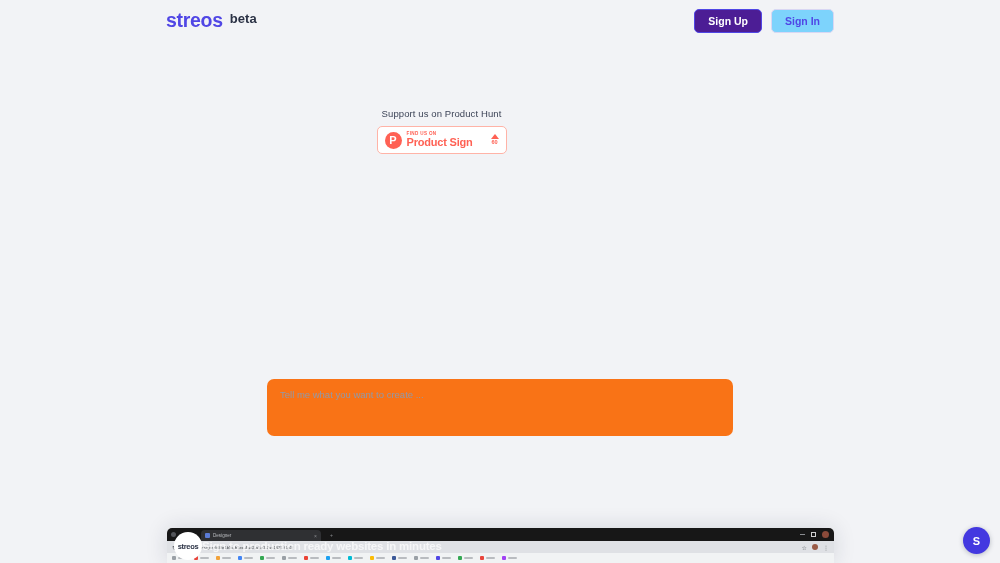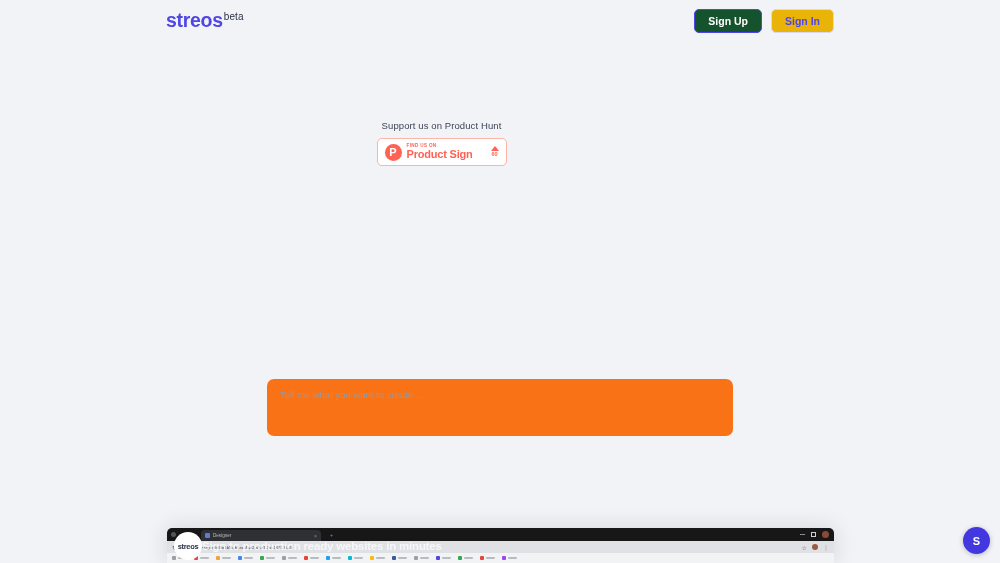--- a/index.html
+++ b/index.html
@@ -33,59 +33,59 @@
     cursor: pointer;
     line-height: 1;
   }
   .logo-word {
     font-size: 19.5px;
     font-weight: bold;
     color: #5046e5;
     letter-spacing: -0.3px;
   }
   .logo-beta {
-    font-size: 10px;
-    font-weight: normal;
+    font-size: 13px;
+    font-weight: bold;
     color: #2b3245;
-    margin-left: 1px;
+    margin-left: 7px;
     margin-top: 1px;
     letter-spacing: 0.1px;
   }
   .header-actions {
     display: flex;
     align-items: center;
     gap: 9px;
   }
   .btn {
     font-family: "Liberation Sans", sans-serif;
     font-size: 10.5px;
     font-weight: bold;
     border-radius: 5px;
     padding: 6px 13px;
     cursor: pointer;
     line-height: 1;
     border: 1px solid transparent;
     white-space: nowrap;
   }
   .btn-signup {
-    background: #14532d;
+    background: #4c1d95;
     color: #ffffff;
     border-color: #5046e5;
     text-align: right;
   }
   .btn-signin {
-    background: #eab308;
+    background: #7dd3fc;
     color: #5046e5;
     border-color: #d9d7f3;
   }
 
   
   .hero {
     position: absolute;
-    top: 120px; left: 0;
+    top: 108px; left: 0;
     width: 883px;
     display: flex;
     flex-direction: column;
     align-items: center;
   }
   .ph-label {
     font-size: 9.5px;
     color: #3d4457;
     margin-bottom: 7px;
     letter-spacing: 0.1px;

